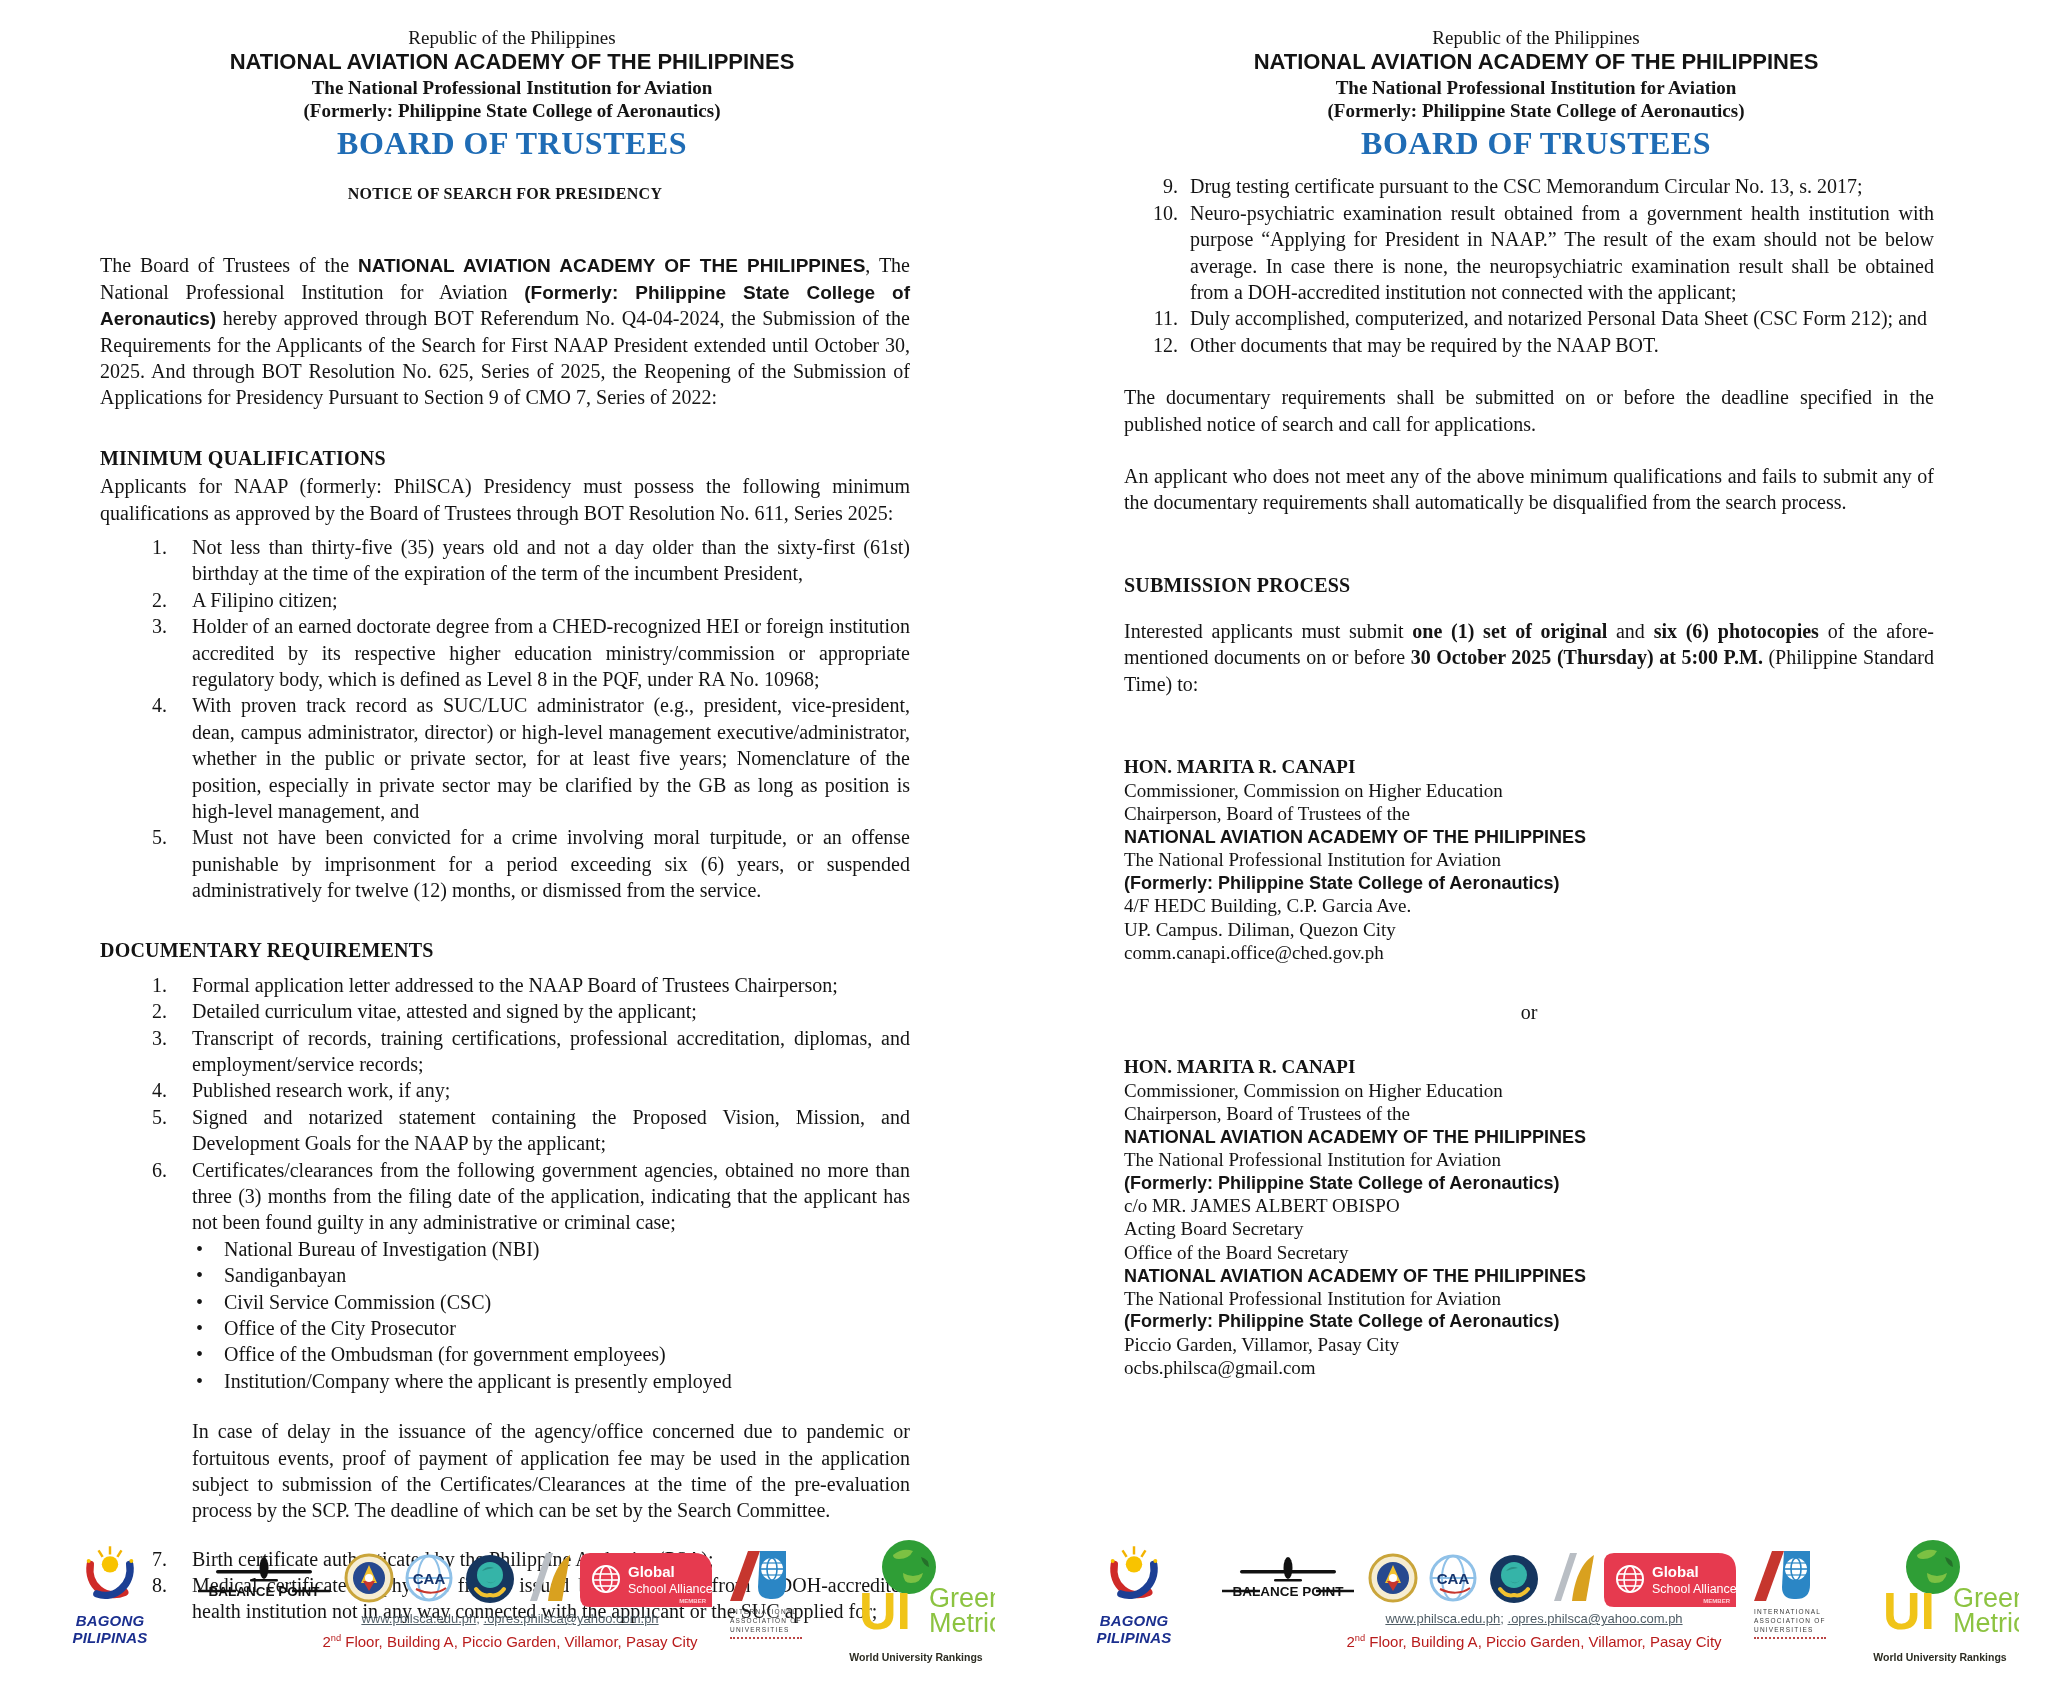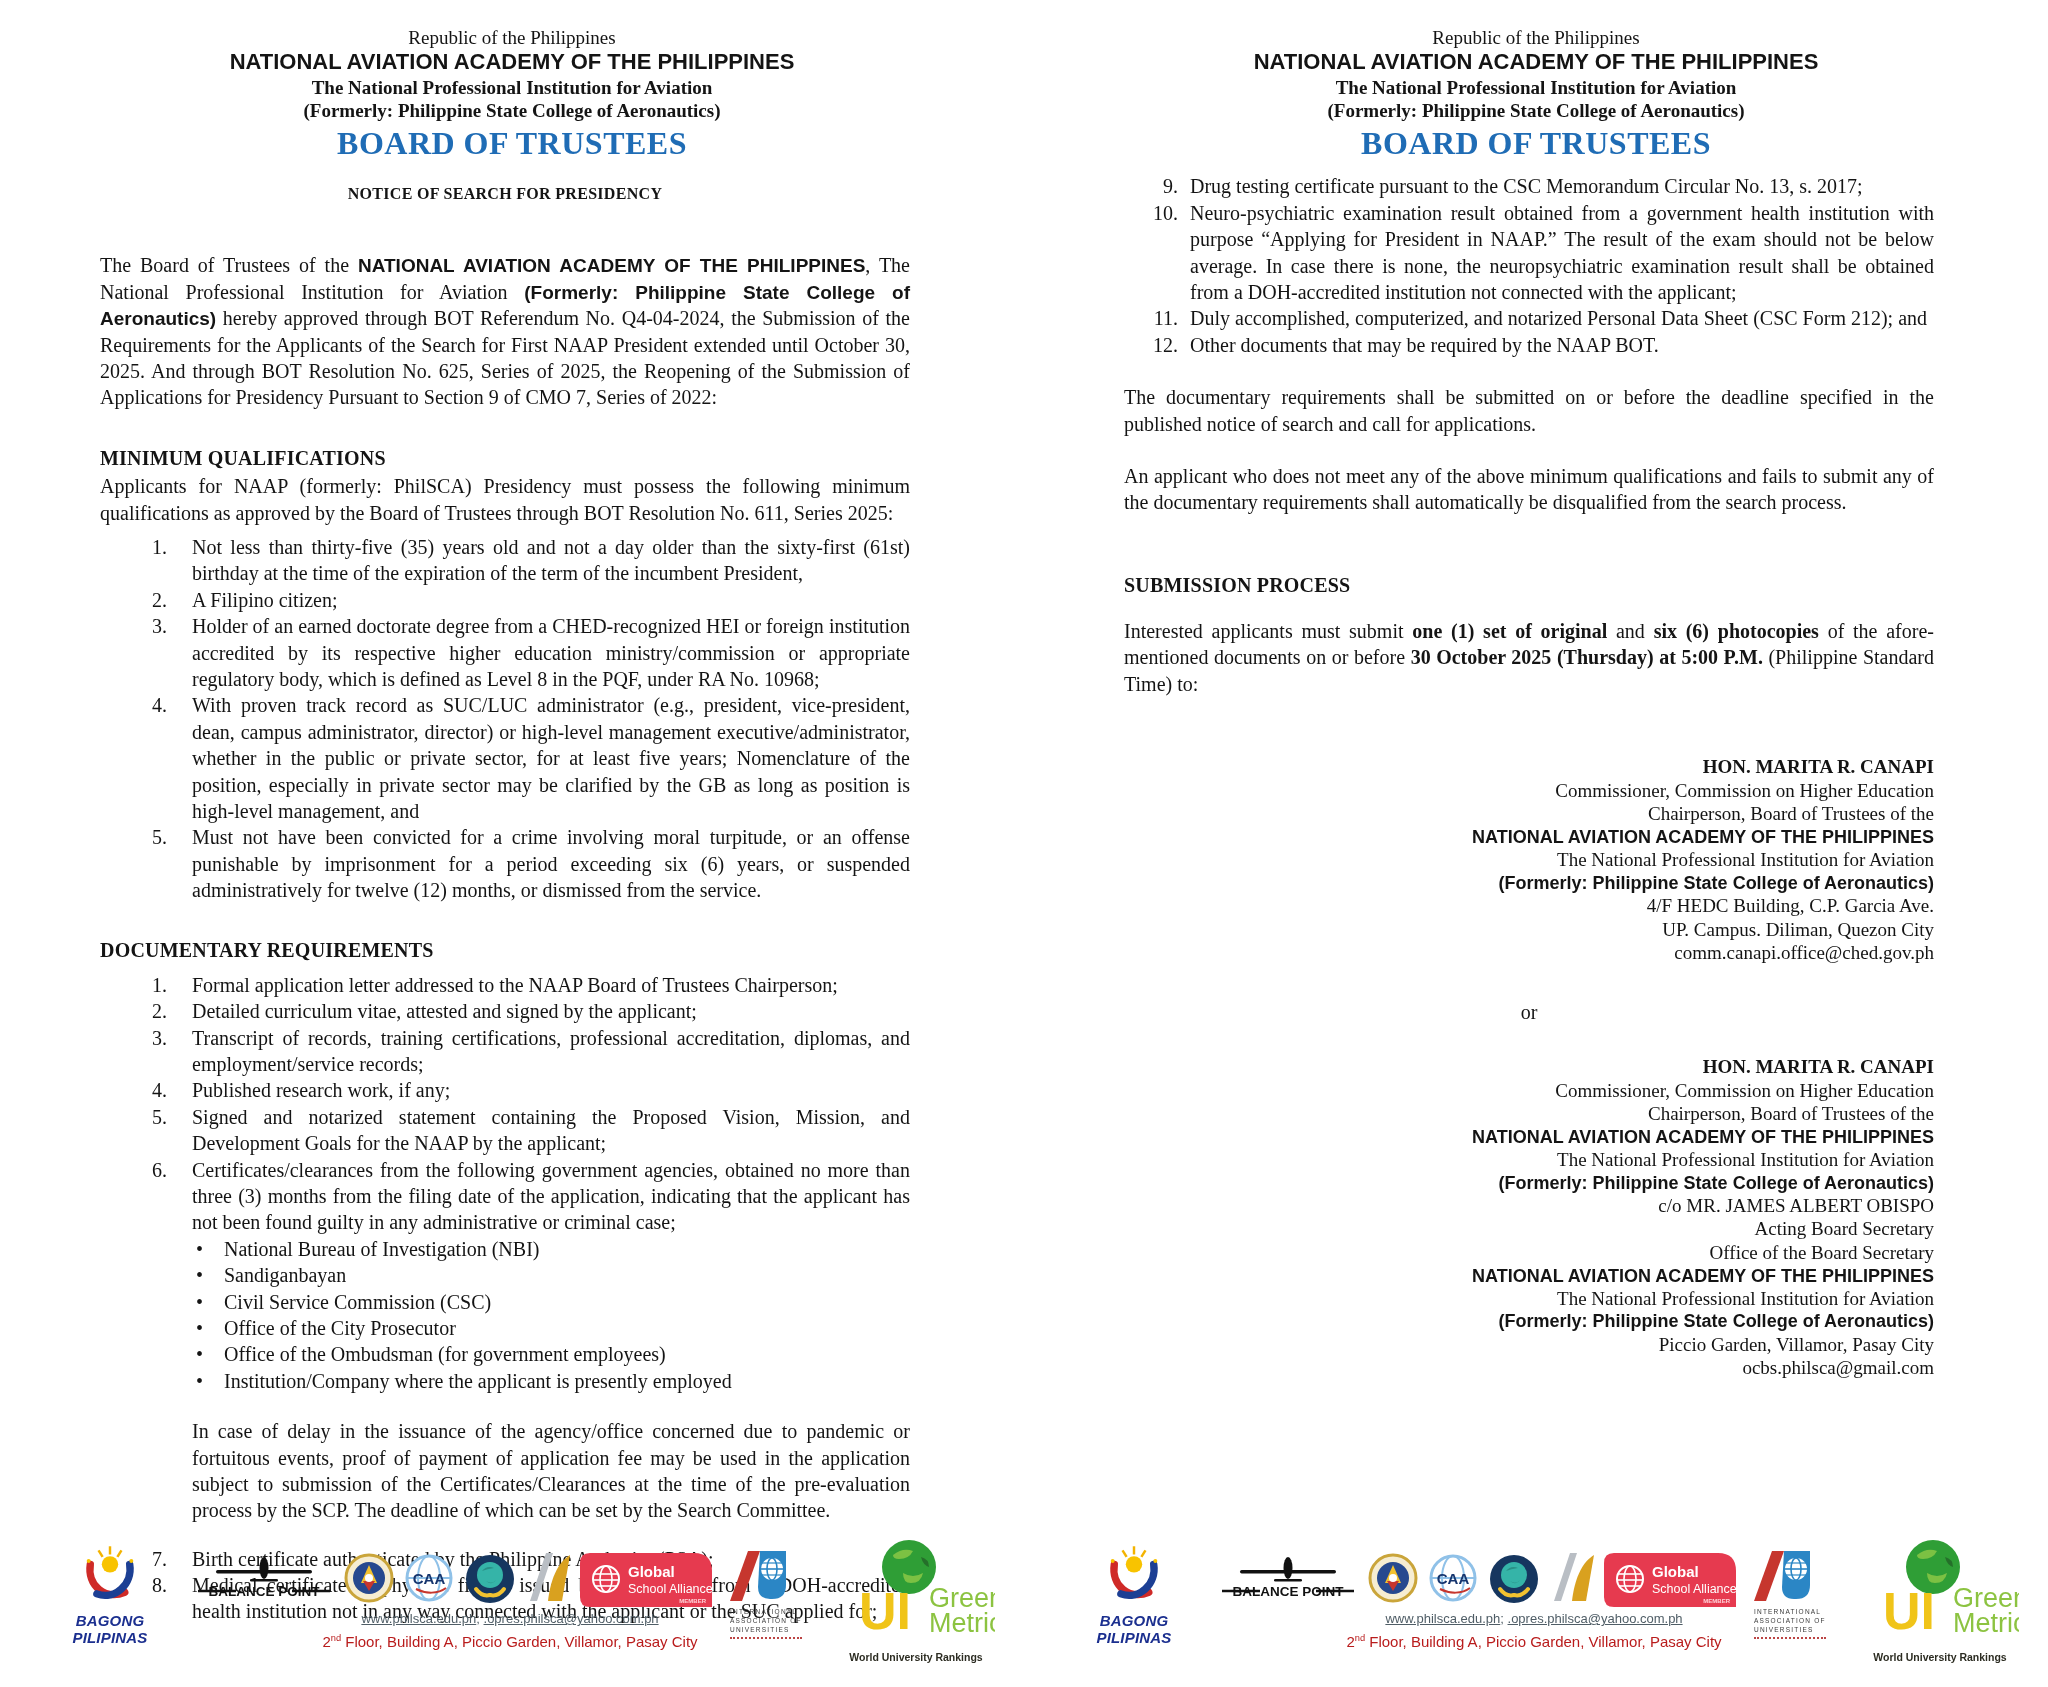--- a/index.html
+++ b/index.html
@@ -30,21 +30,21 @@
   .ol-cont .li{padding-left:66px;}
   .ol-cont .li .num{left:8px;width:46px;text-align:right;}
   .delay-note{margin:24px 0 22px 92px;text-align:justify;}
   .seg-b-sans{font-family:"Liberation Sans",sans-serif;font-weight:700;font-size:19px;}
   .seg-b-serif{font-weight:700;}
   .seg-sup{vertical-align:super;font-size:.62em;}
   .b-sans{font-family:"Liberation Sans",sans-serif;font-weight:700;font-size:18px;}
   .b-serif{font-weight:700;}
   .p-gap{margin-top:26px;}
   .sub-h{margin-top:56px;}
-  .addr{margin-top:58px;text-align:right;line-height:1.24;font-size:19px;}
+  .addr{margin-top:58px;text-align:left;line-height:1.24;font-size:19px;}
   .addr2{margin-top:30px;}
   .or-line{margin-top:34px;text-align:center;}
 
   
   .footer{position:absolute;left:0;bottom:0;width:1024px;height:152px;}
   .f-abs{position:absolute;}
   .f-links{left:230px;top:76px;width:560px;text-align:center;font-family:Liberation Sans, sans-serif;font-size:13px;color:#4f5d66;}
   .f-link{text-decoration:underline;color:#4f5d66;cursor:pointer;}
   .f-addr{left:230px;top:98px;width:560px;text-align:center;font-family:"Liberation Sans",sans-serif;font-size:15px;color:#b91c1c;}
   .bagong{left:62px;top:8px;width:96px;text-align:center;}

